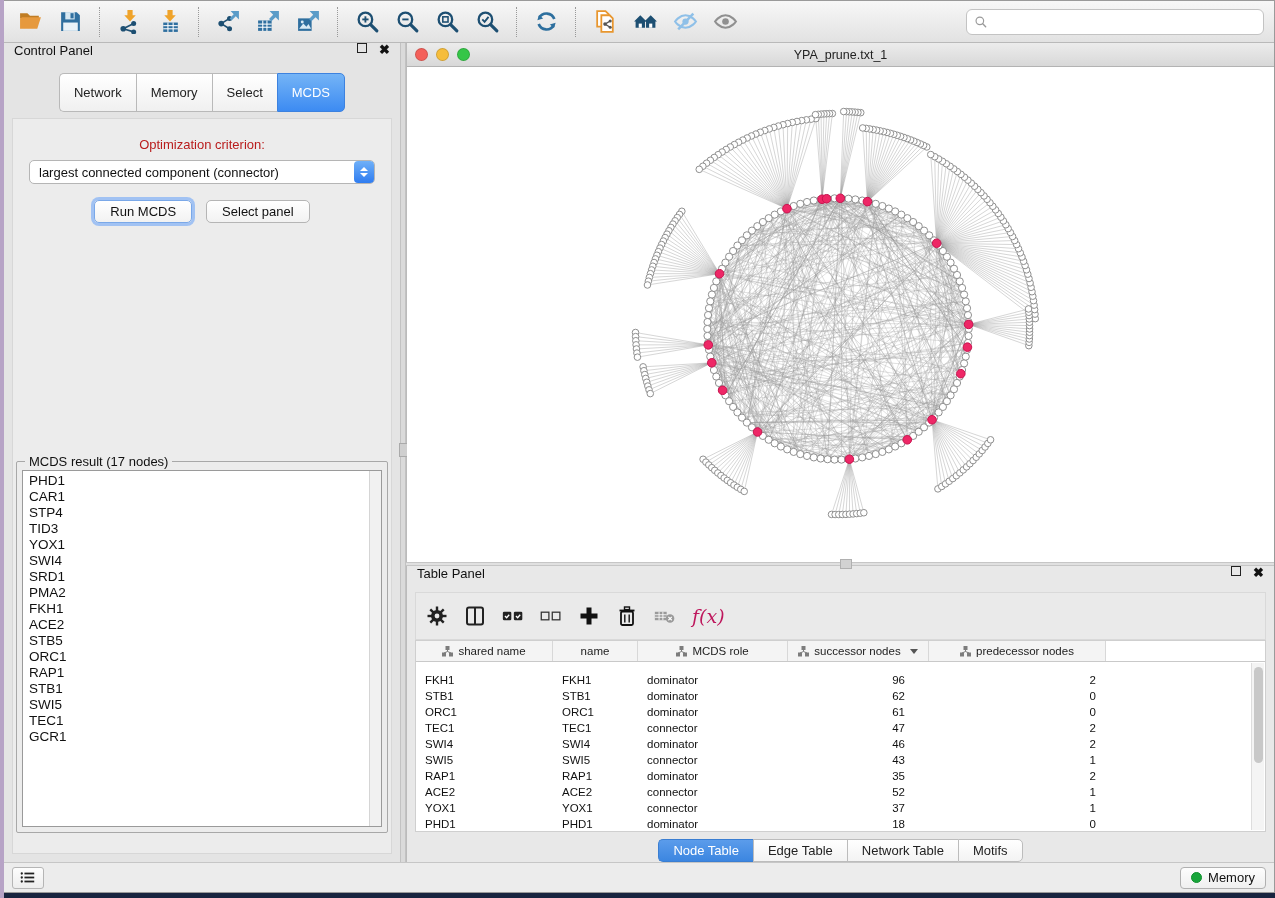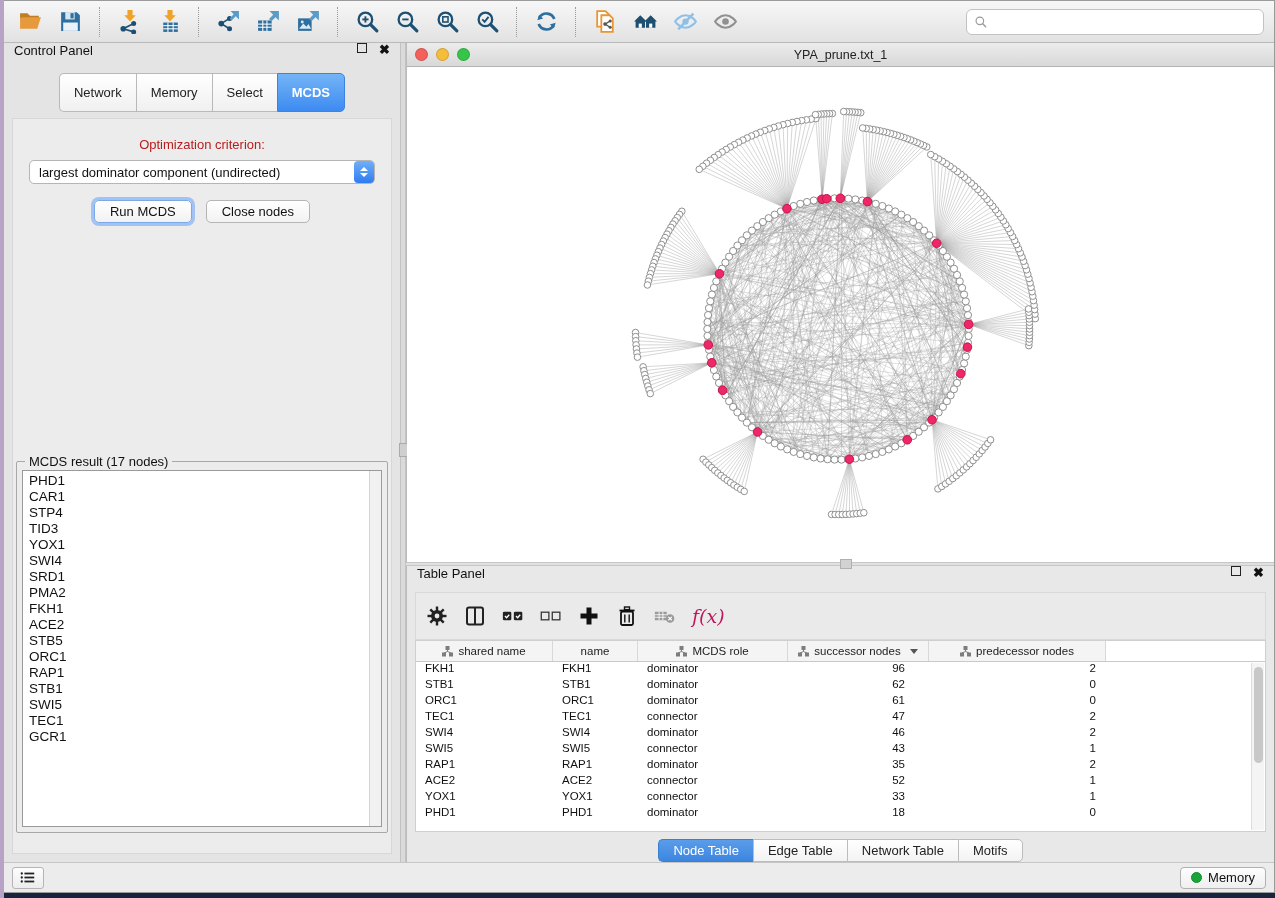--- a/index.html
+++ b/index.html
@@ -22,21 +22,21 @@
 
   
   .control-panel { width:396px; flex:0 0 auto; background:#e4e4e4; display:flex; flex-direction:column; }
   .panel-header { height:26px; display:flex; align-items:flex-start; padding:0 10px; font-size:13px; color:#111; flex:0 0 auto; }
   .panel-header .ph-title { flex:1; }
   .ph-float { width:10px; height:10px; border:1.6px solid #222; margin-right:12px; cursor:pointer; }
   .ph-close { font-size:13px; font-weight:bold; color:#111; cursor:pointer; line-height:1; }
   .cp-tabs { display:flex; justify-content:center; padding:4px 0 6px 0; flex:0 0 auto; }
   .cp-tab { font-size:13px; padding:11px 14px; background:linear-gradient(#ffffff,#f0f0f0); border:1px solid #b9b9b9; border-right:none; color:#222; cursor:pointer; }
   .cp-tab:first-child { border-radius:5px 0 0 5px; }
-  .cp-tab:last-child { border-right:1px solid #b9b9b9; border-radius:0 5px 5px 0;font-weight:bold; }
+  .cp-tab:last-child { border-right:1px solid #b9b9b9; border-radius:0 5px 5px 0; }
   .cp-tab.active { background:linear-gradient(#74b4f6,#3d8bf2); color:#fff; border-color:#3d82df; }
   .cp-body { flex:1; margin:0 8px 8px 8px; background:#ececec; border:1px solid #d7d7d7; display:flex; flex-direction:column; align-items:center; min-height:0; }
   .opt-label { font-size:13px; color:#b91c1c; margin-top:18px; }
   .mac-select { margin-top:8px; width:346px; height:24px; background:#fff; border:1px solid #b5b5b5; border-radius:5px; display:flex; align-items:center; cursor:pointer; position:relative; }
   .mac-select .sel-text { flex:1; font-size:13px; padding-left:9px; color:#111; white-space:nowrap; overflow:hidden; }
   .mac-stepper { width:20px; height:22px; margin-right:0px; border-radius:4px; background:linear-gradient(#6fb0f8,#2f7cf0); display:flex; flex-direction:column; align-items:center; justify-content:center; gap:2px; }
   .mac-stepper .up { width:0; height:0; border-left:4px solid transparent; border-right:4px solid transparent; border-bottom:4px solid #fff; }
   .mac-stepper .dn { width:0; height:0; border-left:4px solid transparent; border-right:4px solid transparent; border-top:4px solid #fff; }
   .btn-row { margin-top:16px; display:flex; gap:14px; }
   .mac-btn { font-size:13px; padding:3px 15px; background:linear-gradient(#ffffff,#f2f2f2); border:1px solid #b5b5b5; border-radius:5px; color:#111; cursor:pointer; }
@@ -64,21 +64,21 @@
   .h-handle { position:absolute; left:50%; top:-4px; width:12px; height:10px; background:#d2d2d2; border:1px solid #b0b0b0; }
 
   
   .table-panel { flex:1; background:#e8e8e8; display:flex; flex-direction:column; border-left:1px solid #bbb; min-height:0; }
   .tp-toolbar { height:48px; margin:0 8px; background:#eaeaea; border:1px solid #d9d9d9; display:flex; align-items:center; padding:0 10px; gap:16px; flex:0 0 auto; }
   .tp-btn { background:none; border:none; display:flex; align-items:center; cursor:pointer; padding:0; }
   .tp-btn svg { width:22px; height:22px; }
   .tp-btn.disabled { cursor:default; }
   .fx-label { font-size:19px; font-style:italic; font-family:"DejaVu Serif",serif; color:#be185d; }
 
-  .table-area { flex:1; margin:0 8px; background:#fff; border:1px solid #cfcfcf; position:relative; overflow:hidden; display:flex; flex-direction:column; min-height:0; }
+  .table-area { flex:1; margin:0 8px; background:#fff; border:1px solid #cfcfcf; position:relative; overflow:hidden; display:flex; flex-direction:column; min-height:0;gap:12px; }
   .t-header { display:flex; height:21px; border-bottom:1px solid #c9c9c9; background:#f4f4f4; flex:0 0 auto; }
   .t-hcell { display:flex; align-items:center; justify-content:center; font-size:11.5px; color:#222; border-right:1px solid #d8d8d8; gap:5px; position:relative; }
   .t-hcell.filler { flex:1; border-right:none; background:#fff; }
   .chev { width:0; height:0; border-left:4px solid transparent; border-right:4px solid transparent; border-top:5px solid #555; margin-left:4px; }
   .t-row { display:flex; height:16px; font-size:11.5px; color:#111; flex:0 0 auto; }
   .t-cell { overflow:hidden; white-space:nowrap; }
   .t-cell.txt { padding-left:9px; text-align:left; }
   .t-cell.num { text-align:right; }
   .t-scroll { position:absolute; right:1px; top:22px; width:13px; bottom:1px; background:#f4f4f4; border-left:1px solid #ddd; }
   .t-thumb { position:absolute; left:1.5px; top:4px; width:9px; height:96px; background:#c8c8c8; border-radius:5px; }
@@ -269,29 +269,29 @@
       </div>
       <div class="cp-tabs">
         <span class="cp-tab">Network</span>
         <span class="cp-tab">Memory</span>
         <span class="cp-tab">Select</span>
         <span class="cp-tab active">MCDS</span>
       </div>
       <div class="cp-body">
         <div class="opt-label">Optimization criterion:</div>
         <div class="mac-select">
-          <span class="sel-text">largest dominator component (undirected)</span>
+          <span class="sel-text">largest connected component (connector)</span>
           <span class="mac-stepper">
               <span class="up"></span>
               <span class="dn"></span>
             </span>
         </div>
         <div class="btn-row">
           <button class="mac-btn focused">Run MCDS</button>
-          <button class="mac-btn">Close nodes</button>
+          <button class="mac-btn">Select panel</button>
         </div>
         <div class="cp-spacer"></div>
         <div class="result-group">
           <span class="rg-title">MCDS result (17 nodes)</span>
           <div class="rg-list" id="mcds-list">
             <div>PHD1</div>
               <div>CAR1</div>
               <div>STP4</div>
               <div>TID3</div>
               <div>YOX1</div>
@@ -1581,21 +1581,21 @@
                 <div class="t-cell txt" style="width: 137px;">ACE2</div>
                 <div class="t-cell txt" style="width: 85px;">ACE2</div>
                 <div class="t-cell txt" style="width: 150px;">connector</div>
                 <div class="t-cell num" style="width: 141px; padding-right: 24px;">52</div>
                 <div class="t-cell num" style="width: 177px; padding-right: 10px;">1</div>
               </div>
               <div class="t-row">
                 <div class="t-cell txt" style="width: 137px;">YOX1</div>
                 <div class="t-cell txt" style="width: 85px;">YOX1</div>
                 <div class="t-cell txt" style="width: 150px;">connector</div>
-                <div class="t-cell num" style="width: 141px; padding-right: 24px;">33</div>
+                <div class="t-cell num" style="width: 141px; padding-right: 24px;">37</div>
                 <div class="t-cell num" style="width: 177px; padding-right: 10px;">1</div>
               </div>
               <div class="t-row">
                 <div class="t-cell txt" style="width: 137px;">PHD1</div>
                 <div class="t-cell txt" style="width: 85px;">PHD1</div>
                 <div class="t-cell txt" style="width: 150px;">dominator</div>
                 <div class="t-cell num" style="width: 141px; padding-right: 24px;">18</div>
                 <div class="t-cell num" style="width: 177px; padding-right: 10px;">0</div>
               </div>
             </div>

